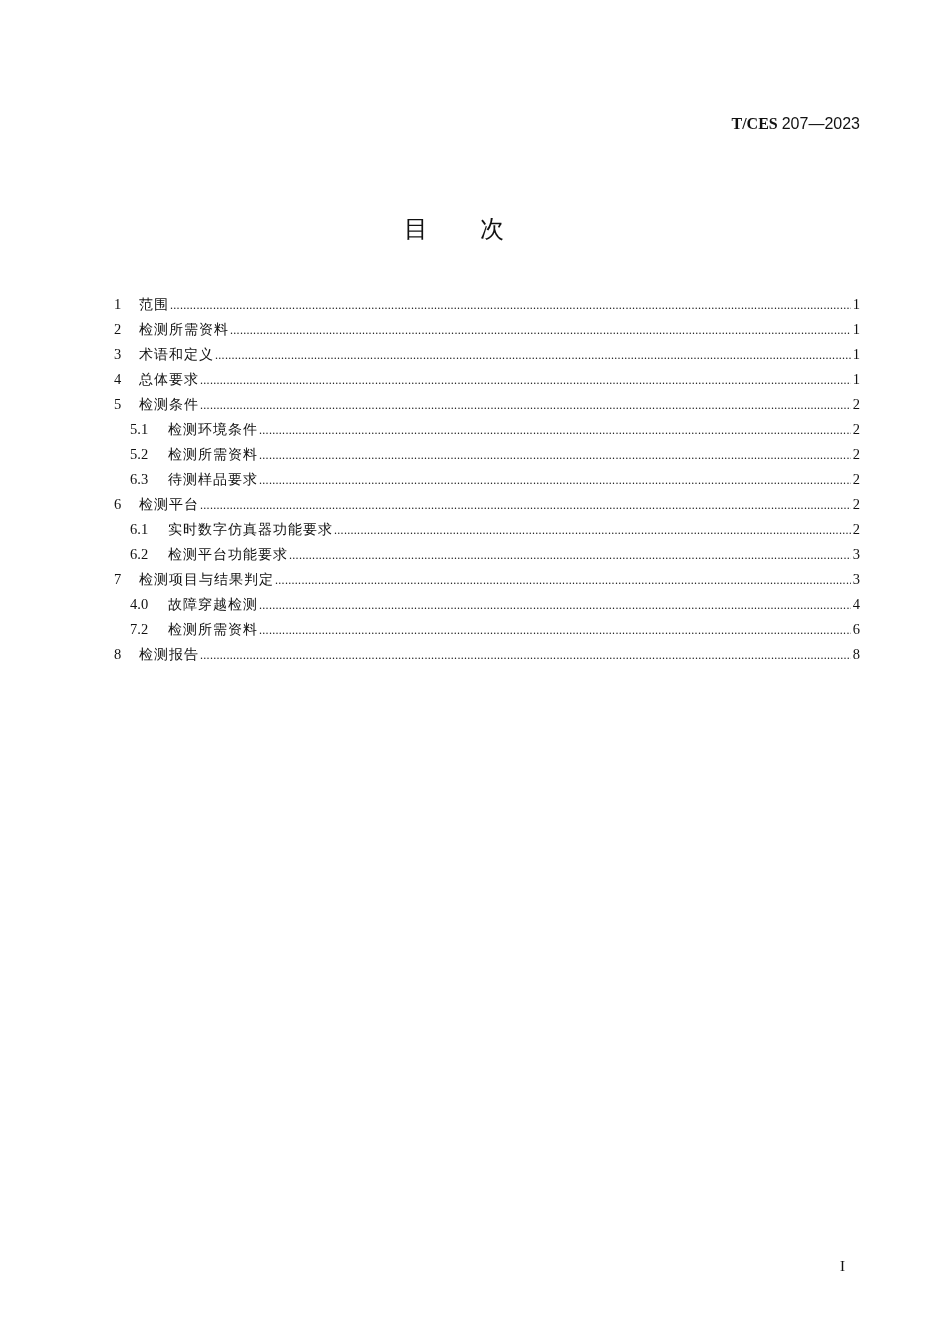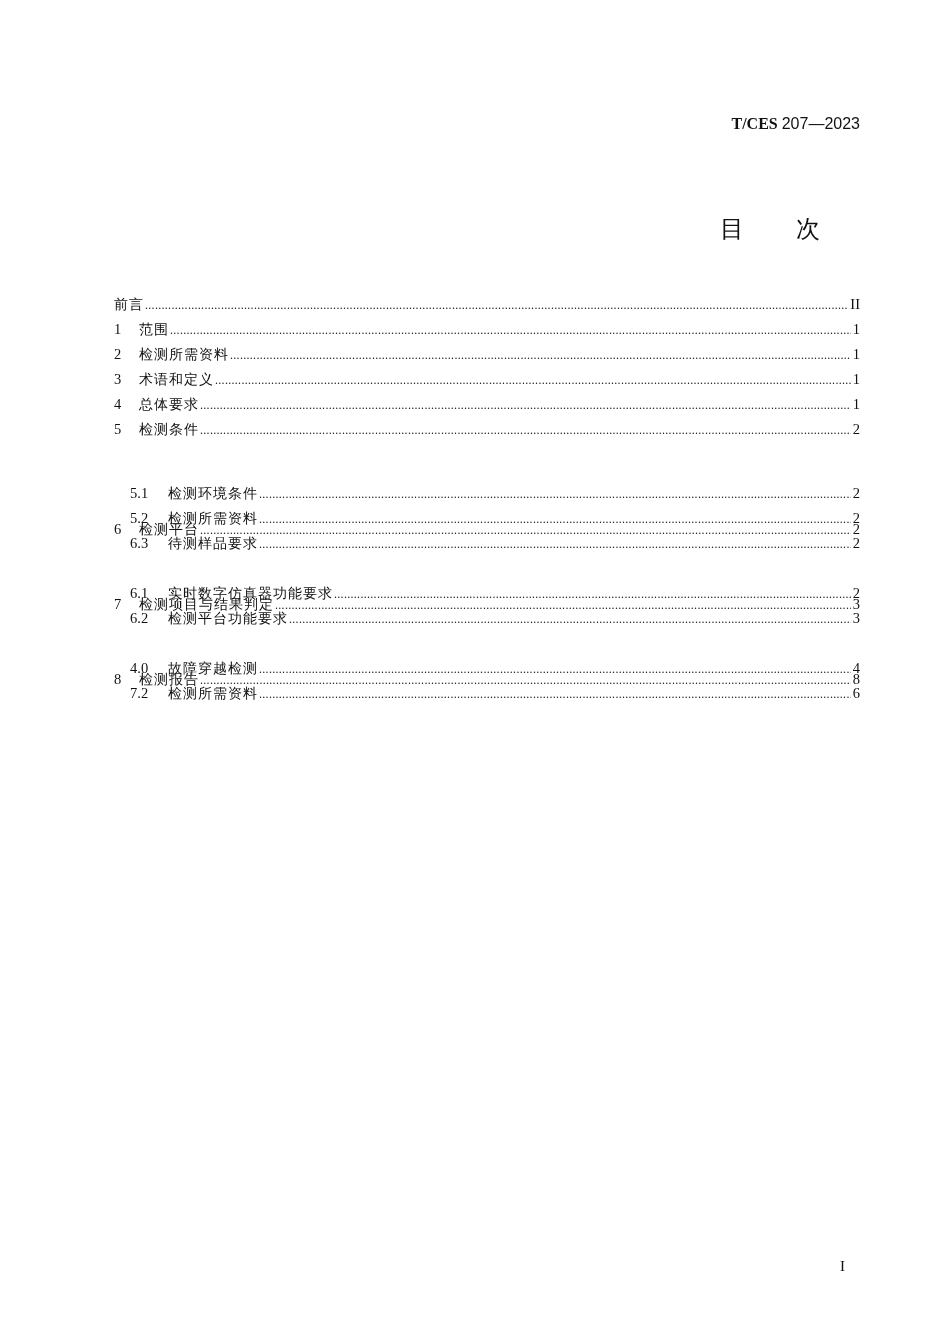--- a/index.html
+++ b/index.html
@@ -28,25 +28,26 @@
       font-family: Liberation Serif, serif;
     }
     .std-code .num {
       font-family: "Liberation Sans", sans-serif;
     }
     .toc-title {
       position: absolute;
       top: 212px;
       left: 0;
       width: 820px;
-      text-align: right;
+      text-align: center;
       font-family: "DejaVu Sans", sans-serif;
       font-size: 24px;
       line-height: 34px;
       letter-spacing: 0;
+      padding-left: 44px;
     }
     .toc-title span.gap {
       display: inline-block;
       width: 52px;
     }
     .toc {
       position: absolute;
       top: 292px;
       left: 114px;
       width: 746px;
@@ -62,21 +63,20 @@
     }
     .toc-row.level2 {
       padding-left: 16px;
     }
     .toc-num {
       display: inline-block;
       width: 25px;
     }
     .toc-row.level2 .toc-num {
       width: 38px;
-      margin-top: 39px;
     }
     .toc-label {
       font-family: "DejaVu Sans", sans-serif;
       font-size: 14px;
       letter-spacing: 1px;
     }
     .toc-leader {
       flex: 1;
       overflow: hidden;
       margin: 0 1px;
@@ -104,26 +104,20 @@
 <div class="std-code">
   <span class="prefix">T/CES</span>
   <span class="num">207—2023</span>
 </div>
 
 <div class="toc-title">
   <span>目</span><span class="gap"></span><span>次</span>
 </div>
 
 <div class="toc">
-  <div class="toc-row nonum">
-
-    <span class="toc-label">前言</span>
-    <span class="toc-leader"></span>
-    <span class="toc-page">II</span>
-  </div>
   <div class="toc-row">
     <span class="toc-num">1</span>
     <span class="toc-label">范围</span>
     <span class="toc-leader"></span>
     <span class="toc-page">1</span>
   </div>
   <div class="toc-row">
     <span class="toc-num">2</span>
     <span class="toc-label">检测所需资料</span>
     <span class="toc-leader"></span>

